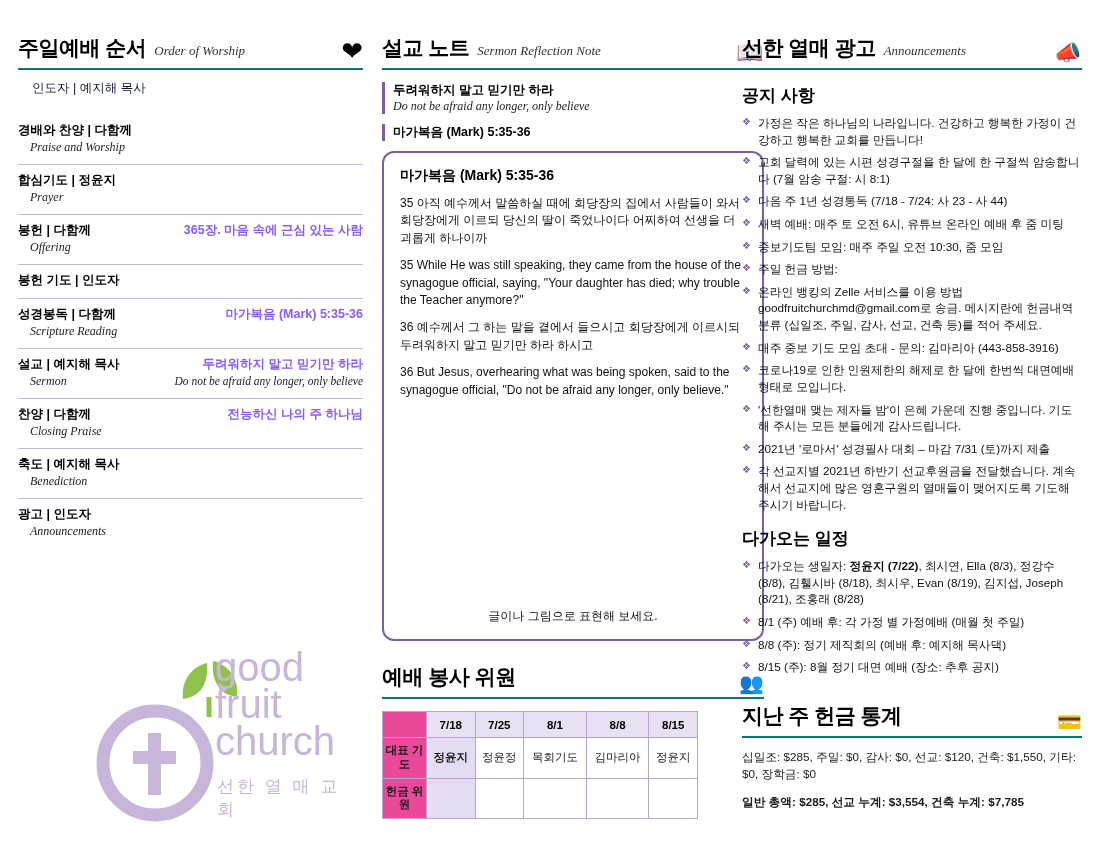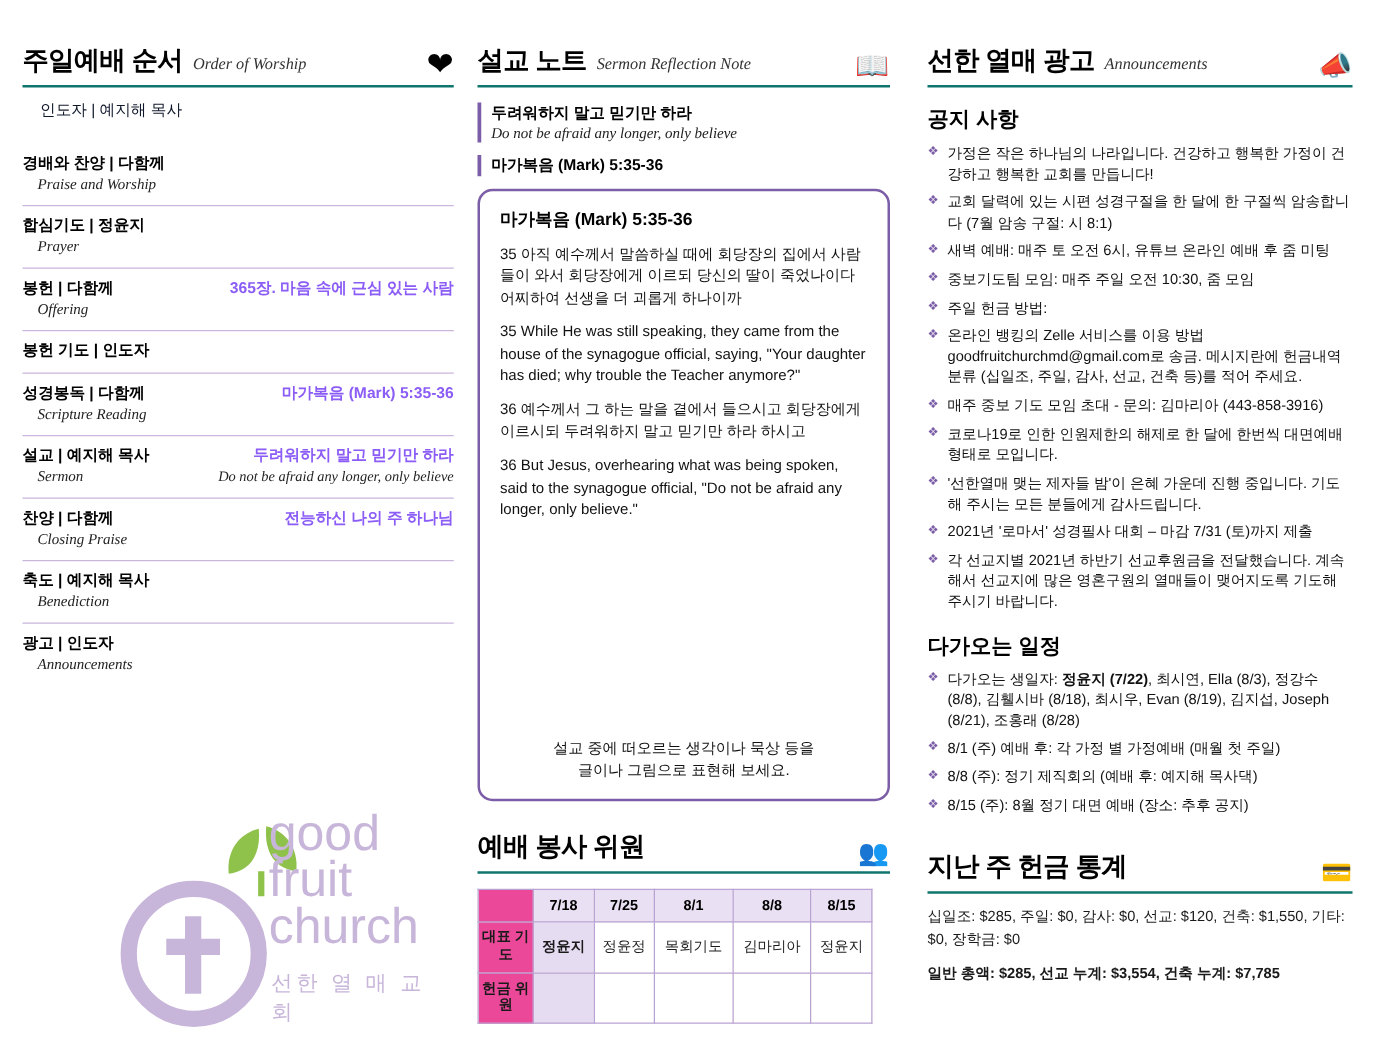--- a/index.html
+++ b/index.html
@@ -10,21 +10,21 @@
     font-family: "Liberation Sans", sans-serif;
     color: #1a1a1a;
   }
   .page {
     position: relative;
     width: 1100px; height: 850px;
     overflow: hidden;
   }
   .col { position: absolute; top: 0; }
   .col-left  { left: 18px;  width: 345px; }
-  .col-mid   { left: 382px; width: 330px; }
+  .col-mid   { left: 382px; width: 382px; }
   .col-right { left: 742px; width: 340px; }
 
   
   .sec-head {
     display: flex;
     align-items: baseline;
     gap: 8px;
     border-bottom: 2px solid #0f766e;
     padding-bottom: 6px;
     position: relative;
@@ -390,21 +390,20 @@
       </div>
     </div>
 
     <div class="note-card">
       <h3>마가복음 (Mark) 5:35-36</h3>
       <p class="note-p">35 아직 예수께서 말씀하실 때에 회당장의 집에서 사람들이 와서 회당장에게 이르되 당신의 딸이 죽었나이다 어찌하여 선생을 더 괴롭게 하나이까</p>
       <p class="note-p">35 While He was still speaking, they came from the house of the synagogue official, saying, "Your daughter has died; why trouble the Teacher anymore?"</p>
       <p class="note-p">36 예수께서 그 하는 말을 곁에서 들으시고 회당장에게 이르시되 두려워하지 말고 믿기만 하라 하시고</p>
       <p class="note-p">36 But Jesus, overhearing what was being spoken, said to the synagogue official, "Do not be afraid any longer, only believe."</p>
       <div class="note-foot">
-        <div>설교 중에 떠오르는 생각이나 묵상 등을</div>
         <div>글이나 그림으로 표현해 보세요.</div>
       </div>
     </div>
 
     <div class="duty">
       <div class="sec-head">
         <span class="ko">예배 봉사 위원</span>
         <span class="ic icon-people">👥</span>
       </div>
       <table class="duty-table">
@@ -444,20 +443,21 @@
     <div class="sec-head">
       <span class="ko">선한 열매 광고</span>
       <span class="en">Announcements</span>
       <span class="ic icon-speaker">📣</span>
     </div>
 
     <div class="sub-h">공지 사항</div>
     <ul class="bul">
       <li>가정은 작은 하나님의 나라입니다. 건강하고 행복한 가정이 건강하고 행복한 교회를 만듭니다!</li>
       <li>교회 달력에 있는 시편 성경구절을 한 달에 한 구절씩 암송합니다 (7월 암송 구절: 시 8:1)</li>
+      <li>다음 주 1년 성경통독 (7/18 - 7/24: 사 23 - 사 44)</li>
       <li>새벽 예배: 매주 토 오전 6시, 유튜브 온라인 예배 후 줌 미팅</li>
       <li>중보기도팀 모임: 매주 주일 오전 10:30, 줌 모임</li>
       <li>주일 헌금 방법:</li>
       <li>온라인 뱅킹의 Zelle 서비스를 이용 방법 goodfruitchurchmd@gmail.com로 송금. 메시지란에 헌금내역분류 (십일조, 주일, 감사, 선교, 건축 등)를 적어 주세요.</li>
       <li>매주 중보 기도 모임 초대 - 문의: 김마리아 (443-858-3916)</li>
       <li>코로나19로 인한 인원제한의 해제로 한 달에 한번씩 대면예배 형태로 모입니다.</li>
       <li>'선한열매 맺는 제자들 밤'이 은혜 가운데 진행 중입니다. 기도해 주시는 모든 분들에게 감사드립니다.</li>
       <li>2021년 '로마서' 성경필사 대회 – 마감 7/31 (토)까지 제출</li>
       <li>각 선교지별 2021년 하반기 선교후원금을 전달했습니다. 계속해서 선교지에 많은 영혼구원의 열매들이 맺어지도록 기도해 주시기 바랍니다.</li>
     </ul>

